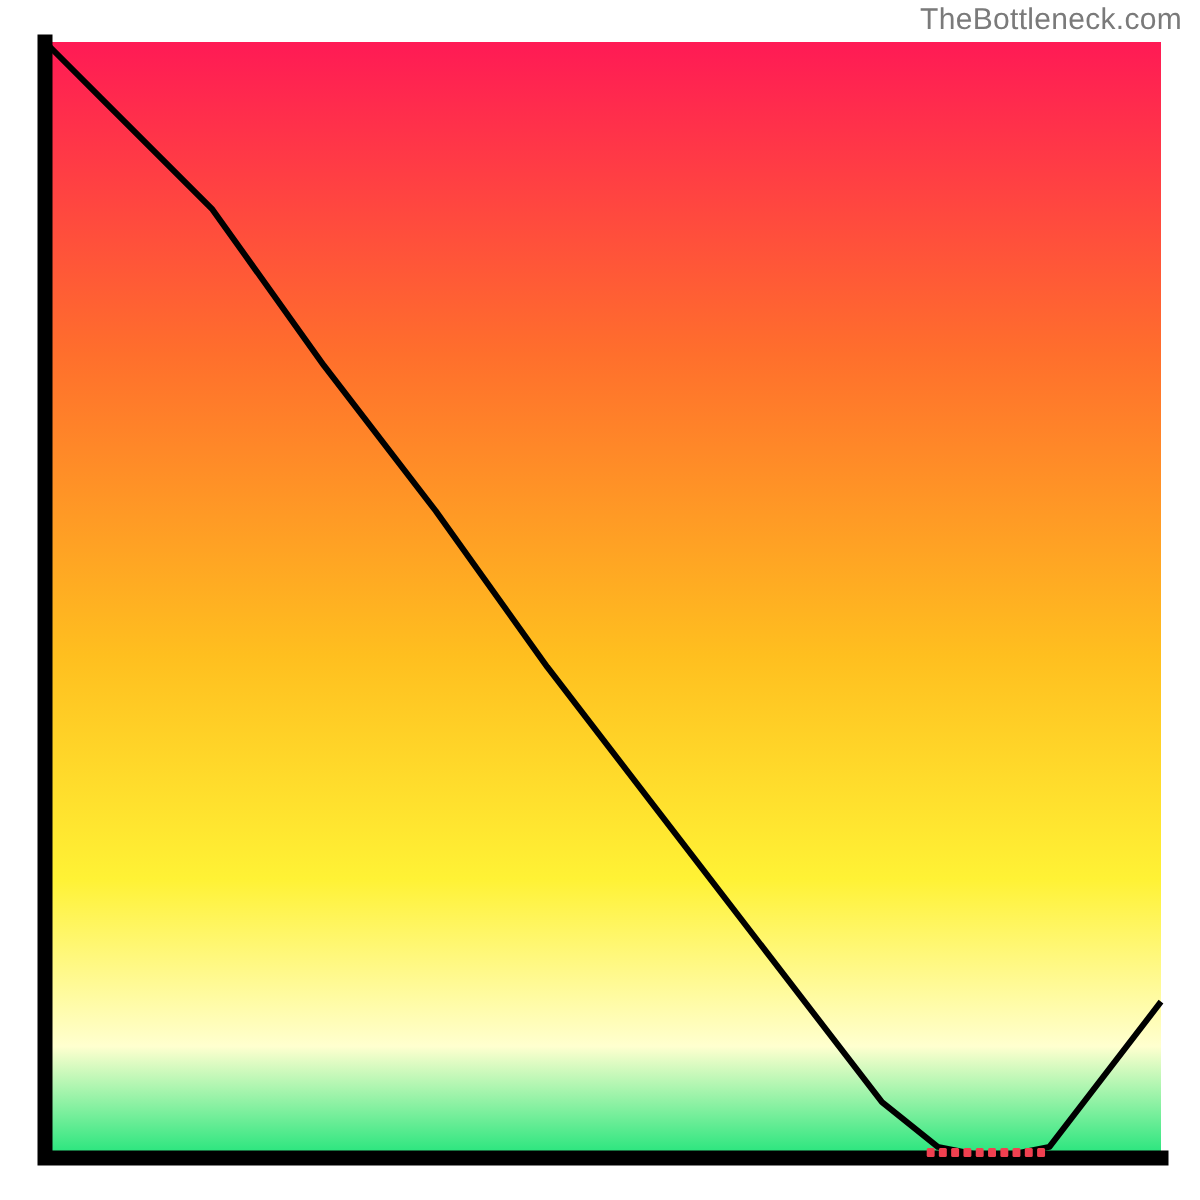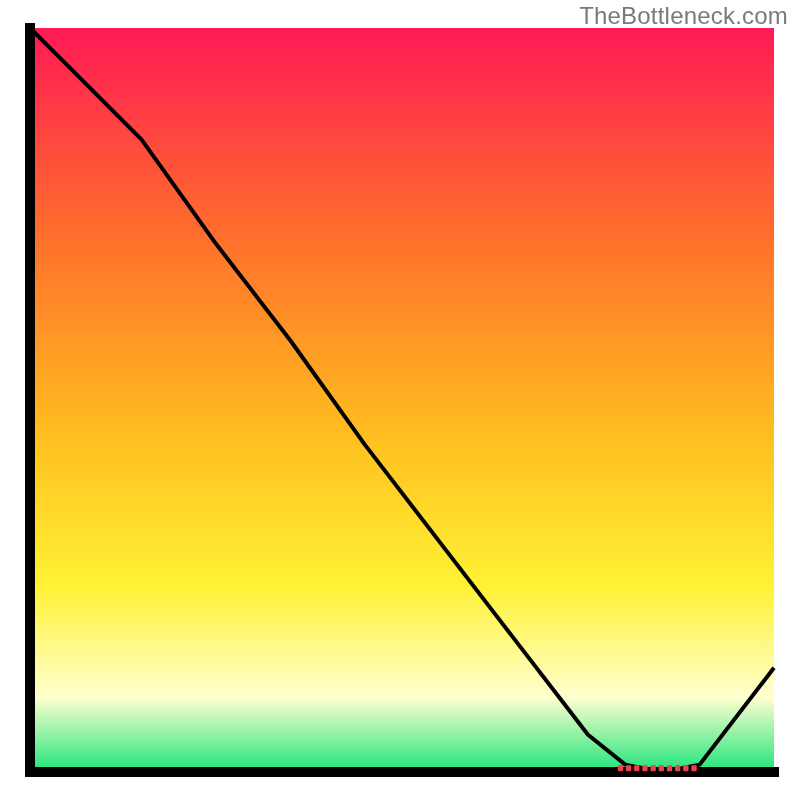--- a/index.html
+++ b/index.html
@@ -13,21 +13,21 @@
   }
   .chart-wrapper {
     position: relative;
     width: 800px;
     height: 800px;
   }
   .attribution {
     position: absolute;
     top: 2px;
     right: 12px;
-    font-size: 24px;
+    font-size: 20px;
     color: #7a7a7a;
     font-weight: 500;
     letter-spacing: 0.2px;
   }
   svg.chart {
     position: absolute;
     top: 0;
     left: 0;
     width: 800px;
     height: 800px;

